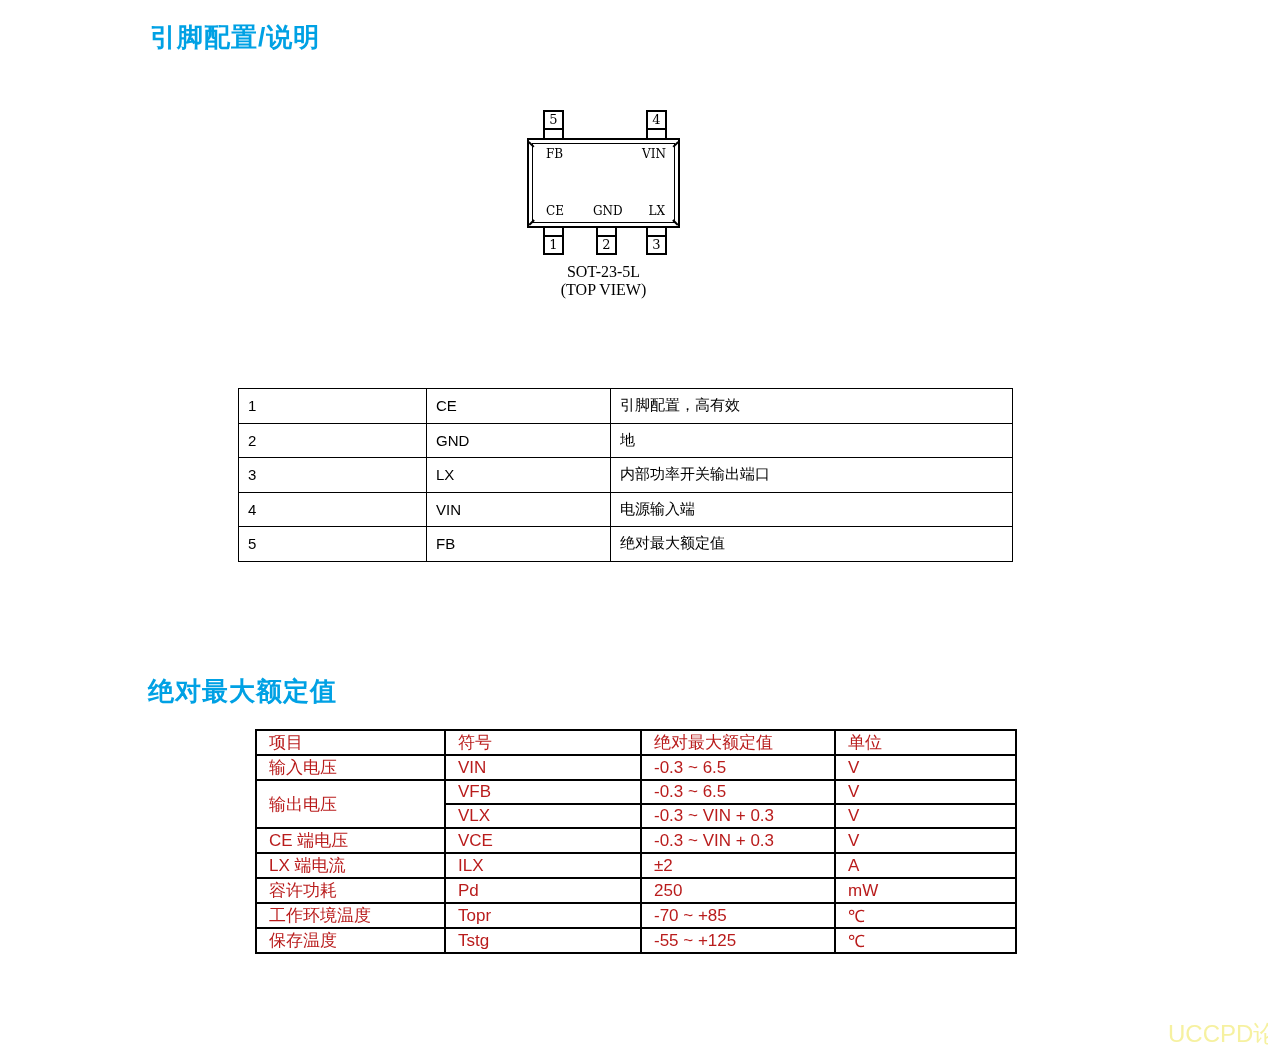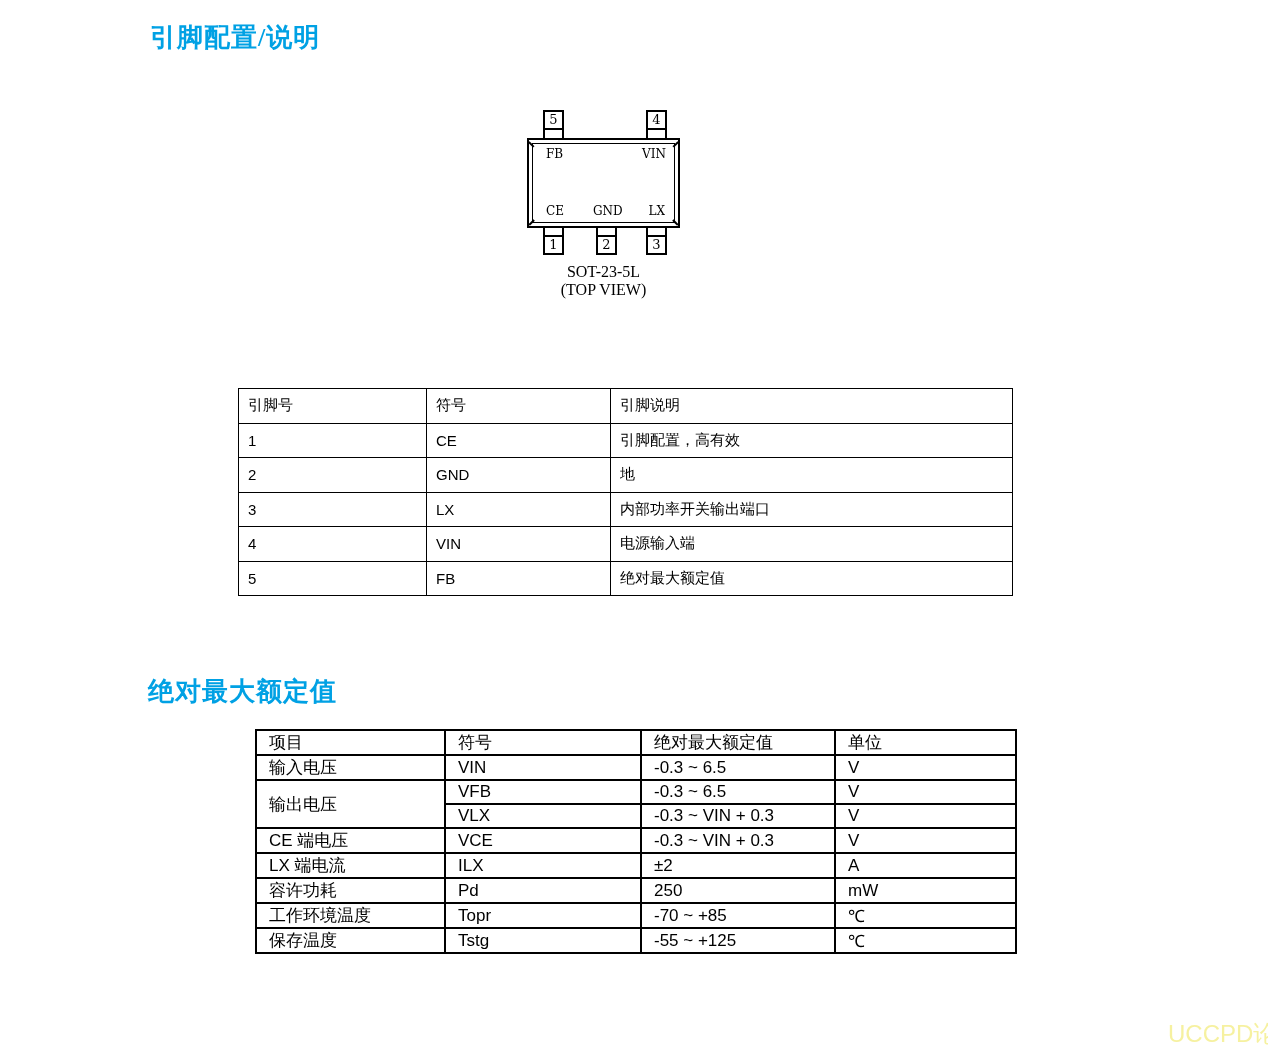--- a/index.html
+++ b/index.html
@@ -3,21 +3,21 @@
 <meta charset="utf-8">
 <style>
   html,body{margin:0;padding:0;background:#ffffff;}
   .canvas{
     position:relative;width:1268px;height:1049px;background:#ffffff;
     font-family:"Liberation Sans",sans-serif;overflow:hidden;
   }
   
   .sec-title{
     position:absolute;margin:0;font-size:26px;font-weight:bold;
-    letter-spacing:1px;color:#00A1E4;font-family:Liberation Serif, serif;
+    letter-spacing:1px;color:#00A1E4;font-family:Liberation Sans, sans-serif;
     white-space:nowrap;
   }
   #title1{left:150px;top:20px;}
   #title2{left:148px;top:674px;}
 
   
   .pkg{position:absolute;left:527px;top:110px;width:153px;}
   .pkg-body{
     position:absolute;left:0;top:28px;width:153px;height:90px;
     border:2px solid #000;box-sizing:border-box;background:#fff;
@@ -56,21 +56,21 @@
   
   table{border-collapse:collapse;table-layout:fixed;background:#fff;}
   td,th{box-sizing:border-box;overflow:hidden;white-space:nowrap;text-align:left;font-weight:normal;vertical-align:middle;}
 
   #pinTable{position:absolute;left:238px;top:388px;width:774px;}
   #pinTable td,#pinTable th{border:1.5px solid #000;height:34.5px;padding:0 0 0 9px;font-size:15px;color:#000;}
   .t-serif{font-family:"DejaVu Serif","Liberation Serif",serif;}
   .t-sans{font-family:"Liberation Sans",sans-serif;}
 
   #ratTable{position:absolute;left:255px;top:729px;width:760px;}
-  #ratTable td,#ratTable th{border:2px solid #000;height:24px;padding:0 16px 0 12px;font-size:17px;color:#000000;font-family:"Liberation Sans",sans-serif;}
+  #ratTable td,#ratTable th{border:2px solid #000;height:24px;padding:0 16px 0 12px;font-size:17px;color:#b91c1c;font-family:"Liberation Sans",sans-serif;}
 
   
   .watermark{
     position:absolute;left:1128px;top:1018px;font-size:24px;color:#F6F1A0;
     font-family:"Liberation Sans",sans-serif;white-space:nowrap;margin-left:40px;
   }
 </style>
 </head>
 <body>
 
@@ -121,25 +121,20 @@
     </div>
   </div>
 
   <table id="pinTable">
     <colgroup>
         <col style="width:188px">
         <col style="width:184px">
         <col style="width:402px">
       </colgroup>
     <tbody>
-        <tr>
-      <th class="t-serif">引脚号</th>
-      <th class="t-serif">符号</th>
-      <th class="t-serif">引脚说明</th>
-    </tr>
     <tr>
       <td class="t-sans">1</td>
       <td class="t-sans">CE</td>
       <td class="t-serif">引脚配置，高有效</td>
     </tr>
     <tr>
       <td class="t-sans">2</td>
       <td class="t-sans">GND</td>
       <td class="t-serif">地</td>
     </tr>

